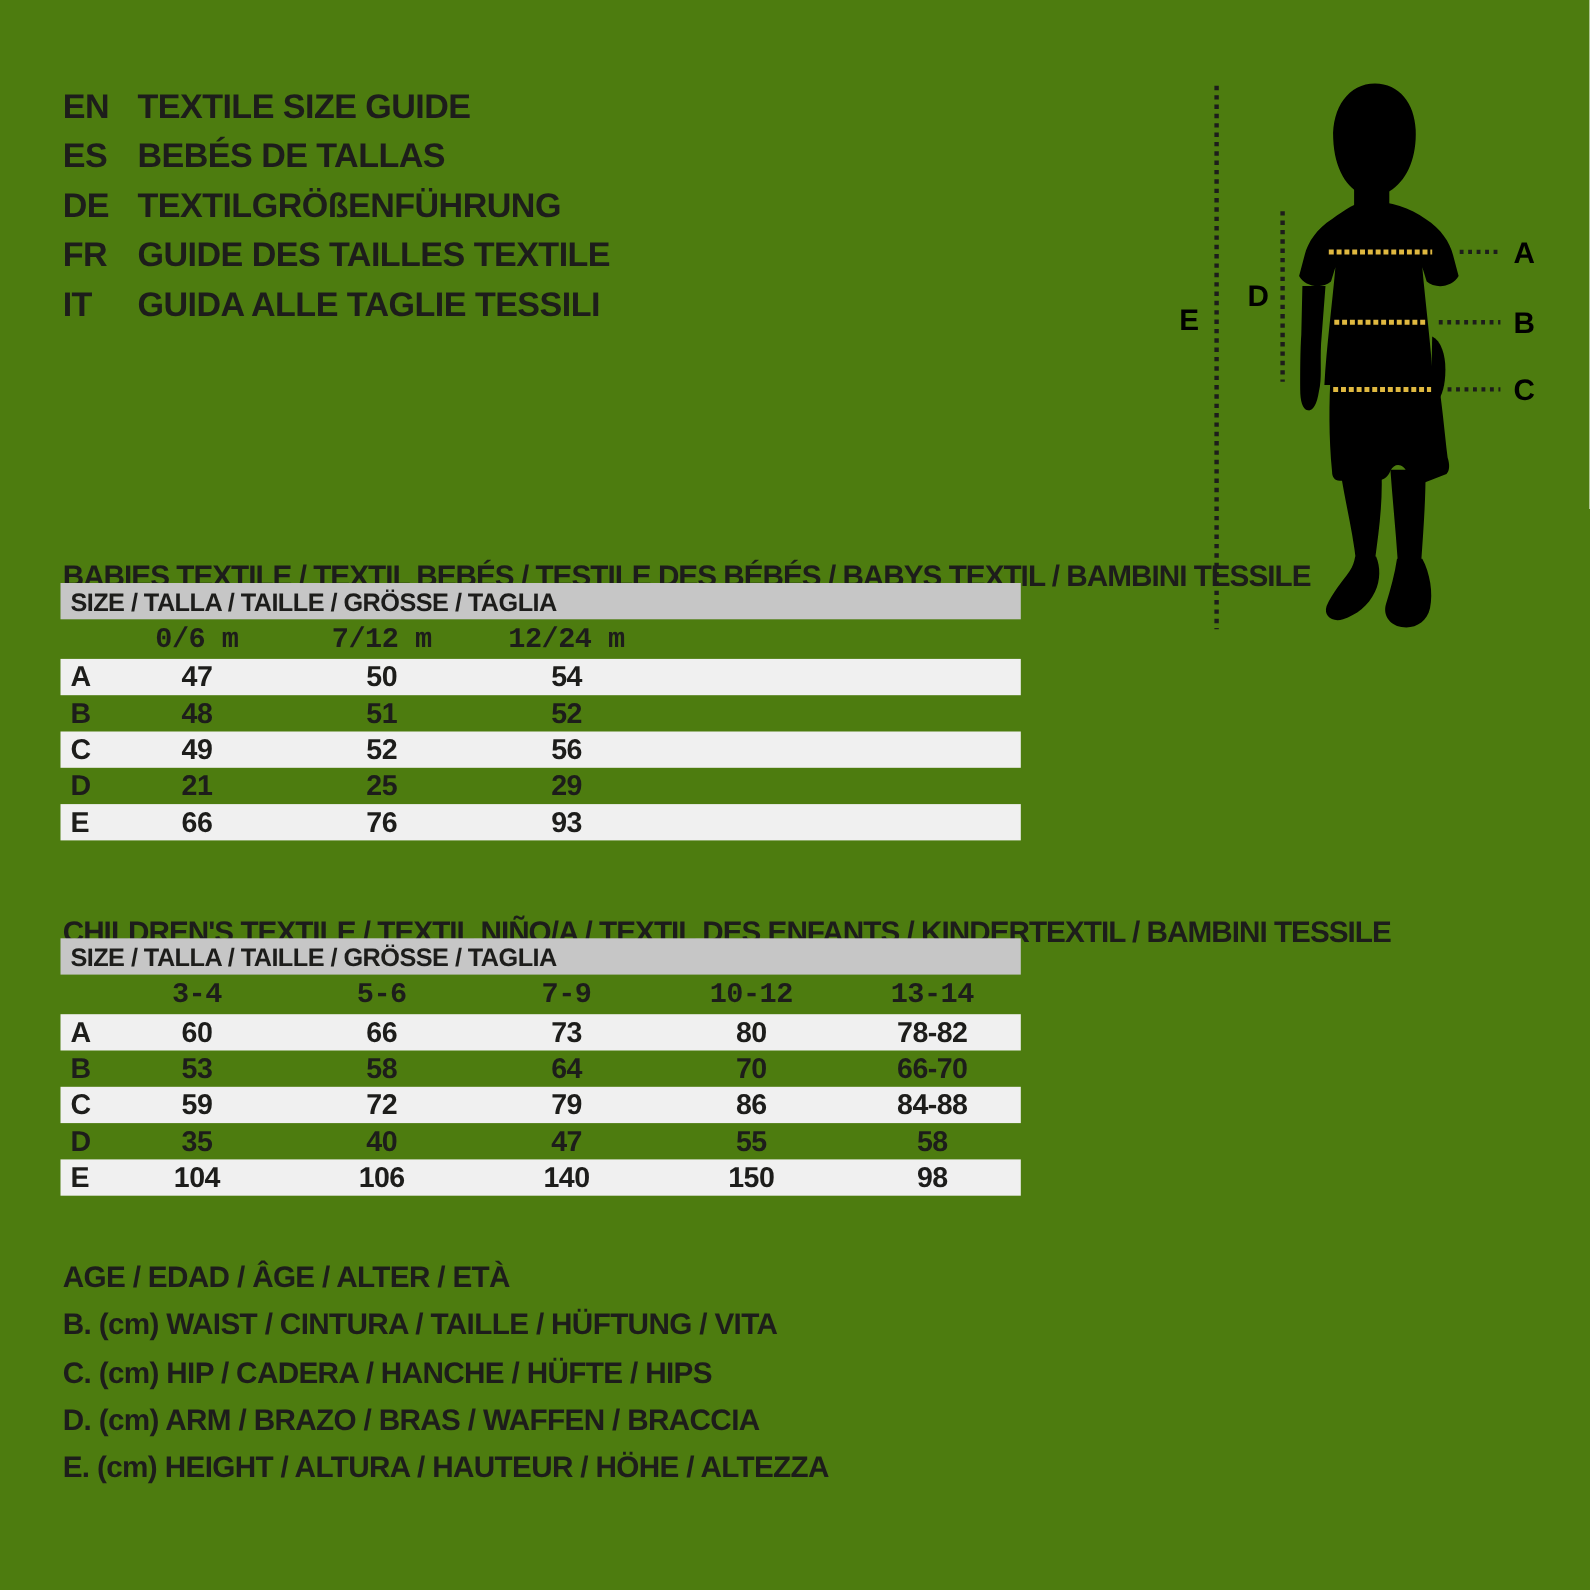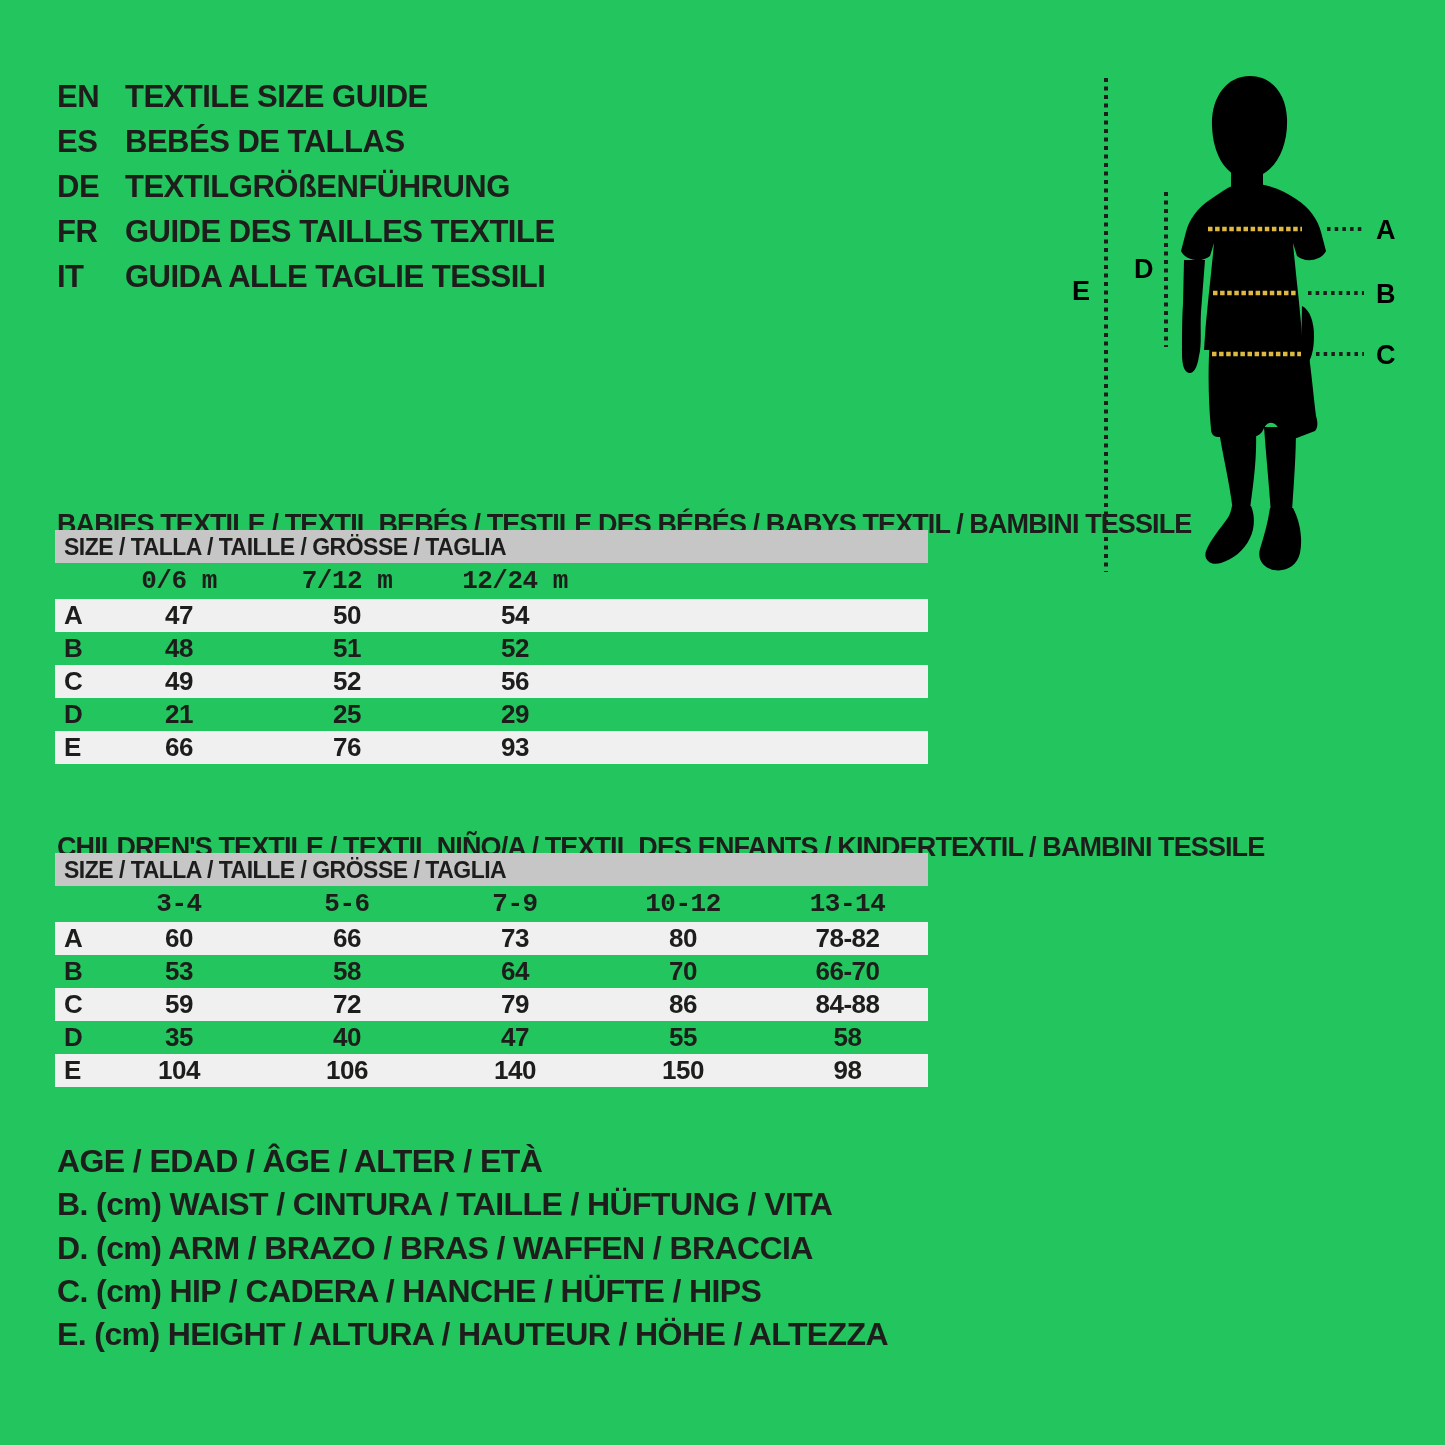--- a/index.html
+++ b/index.html
@@ -1,19 +1,19 @@
 <!DOCTYPE html>
 <html><head>
 <meta charset="utf-8">
 <style>
   html,body { margin:0; padding:0; background:#ffffff; }
   .page {
     position:relative;
     width:1445px; height:1445px;
-    background:#22c55e;
+    background:#4d7c0f;
     color:#1d1d1b;
     font-family:"Liberation Sans", sans-serif;
     font-weight:bold;
     overflow:hidden;
   }
 
   
   .lang-header { position:absolute; left:57px; top:74px; }
   .lang-row { height:45px; line-height:45px; font-size:31px; letter-spacing:-0.5px; white-space:nowrap; }
   .lang-code { display:inline-block; width:68px; }
@@ -38,21 +38,21 @@
   .babies-table .grid-row { grid-template-columns:40px 168px 168px 168px 1fr; }
   .children-table .grid-row { grid-template-columns:40px 168px 168px 168px 168px 161px; }
   .col-head-row { height:36px;font-family:Liberation Mono, monospace; }
   .data-row { height:33px; }
   .data-row.alt { background:#f0f0f0; }
   .grid-row span { text-align:center; }
   .grid-row .rowlabel { text-align:left; padding-left:9px; }
 
   
   .legend { position:absolute; left:57px; top:1140px; }
-  .legend-line { height:43.3px; line-height:43.3px; font-size:32px; letter-spacing:-0.6px; white-space:nowrap; }
+  .legend-line { height:43.3px; line-height:43.3px; font-size:27px; letter-spacing:-0.6px; white-space:nowrap; }
 
   
   .figure-wrap { position:absolute; left:1060px; top:60px; width:360px; height:525px; }
   .figure-wrap svg { display:block; }
   .fig-label { font-family:"Liberation Sans", sans-serif; font-weight:bold; font-size:27px; }
 </style>
 </head>
 <body>
 
 <div class="page">
@@ -206,18 +206,18 @@
       <span>106</span>
       <span>140</span>
       <span>150</span>
       <span>98</span>
     </div>
   </div>
 
   <div class="legend">
     <div class="legend-line">AGE / EDAD / ÂGE / ALTER / ETÀ</div>
     <div class="legend-line">B. (cm) WAIST / CINTURA / TAILLE / HÜFTUNG / VITA</div>
+    <div class="legend-line">C. (cm) HIP / CADERA / HANCHE / HÜFTE / HIPS</div>
     <div class="legend-line">D. (cm) ARM / BRAZO / BRAS / WAFFEN / BRACCIA</div>
-    <div class="legend-line">C. (cm) HIP / CADERA / HANCHE / HÜFTE / HIPS</div>
     <div class="legend-line">E. (cm) HEIGHT / ALTURA / HAUTEUR / HÖHE / ALTEZZA</div>
   </div>
 
 </div>
 
 </body></html>

